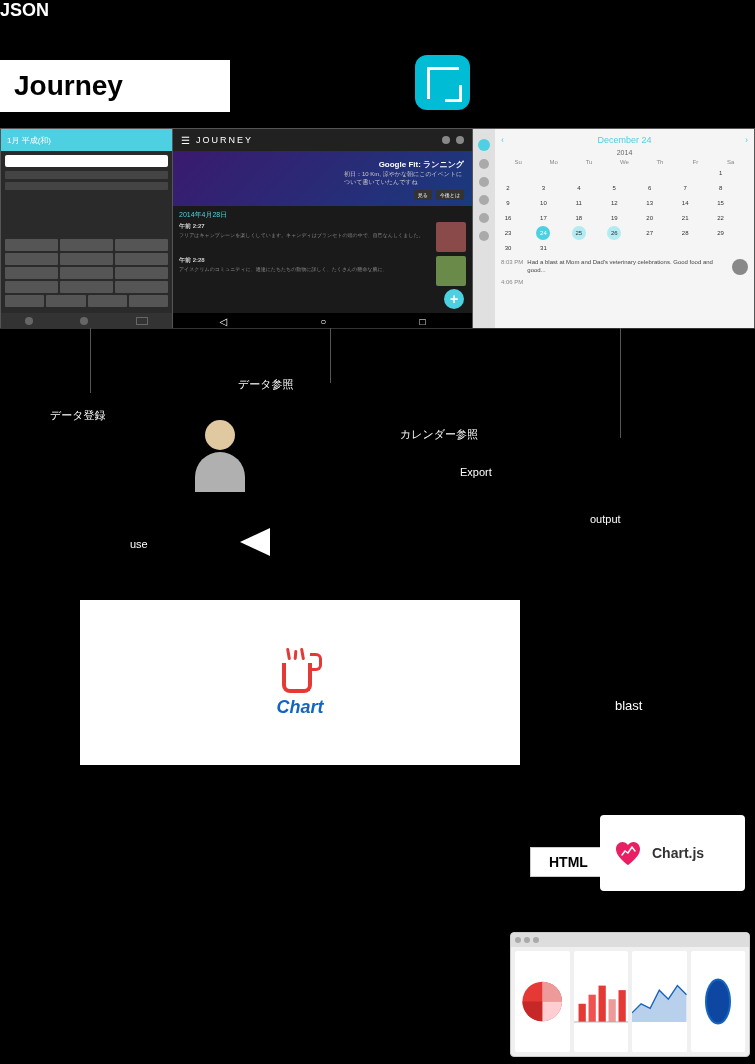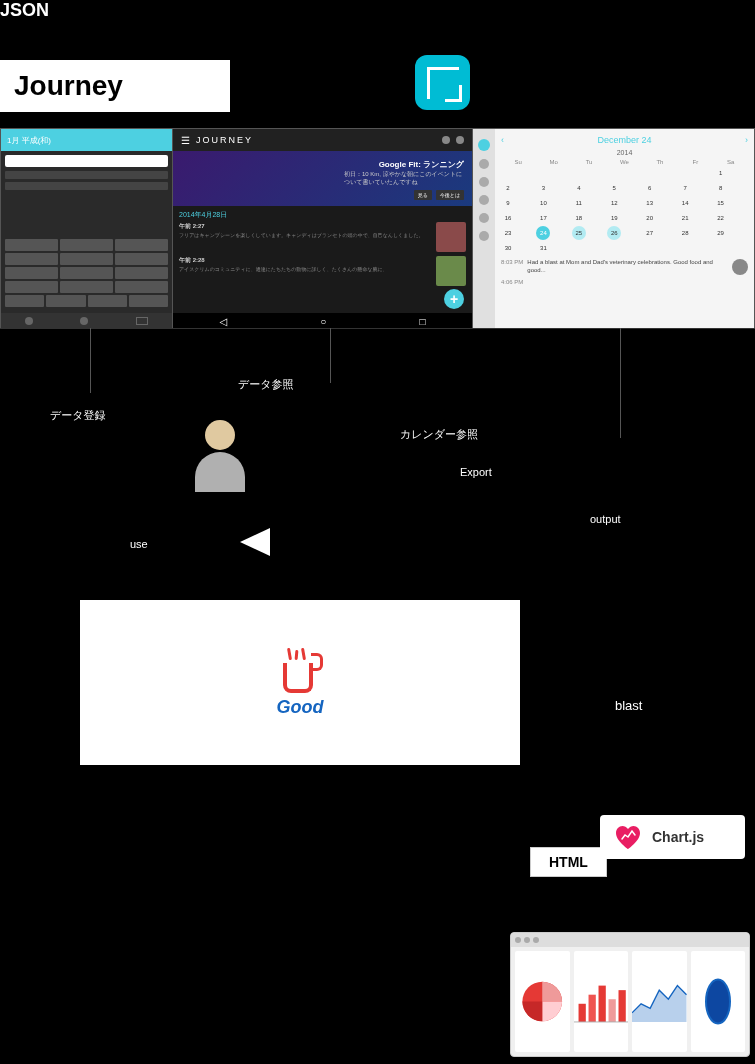--- a/index.html
+++ b/index.html
@@ -590,21 +590,21 @@
       position: absolute;
       top: 815px;
       left: 600px;
       background: #fff;
       border-radius: 4px;
       padding: 8px 12px;
       display: flex;
       align-items: center;
       gap: 8px;
       width: 145px;
-      height: 44px;
+      height: 76px;
     }
     .chartjs-text {
       color: #333;
       font-size: 14px;
       font-weight: bold;
     }
 
     
     .output-label {
       position: absolute;
@@ -889,21 +889,21 @@
     <div class="java-logo">
       <div class="java-cup">
         <div class="java-steam">
           <div class="steam-line"></div>
           <div class="steam-line2"></div>
           <div class="steam-line"></div>
         </div>
         <div class="java-cup-body"></div>
         <div class="java-cup-handle"></div>
       </div>
-      <div class="java-text">Good</div>
+      <div class="java-text">Chart</div>
     </div>
   </div>
 </div>
 
 <div class="output-label">blast</div>
 
 <div class="html-label">HTML</div>
 
 <div class="chartjs-logo">
 

